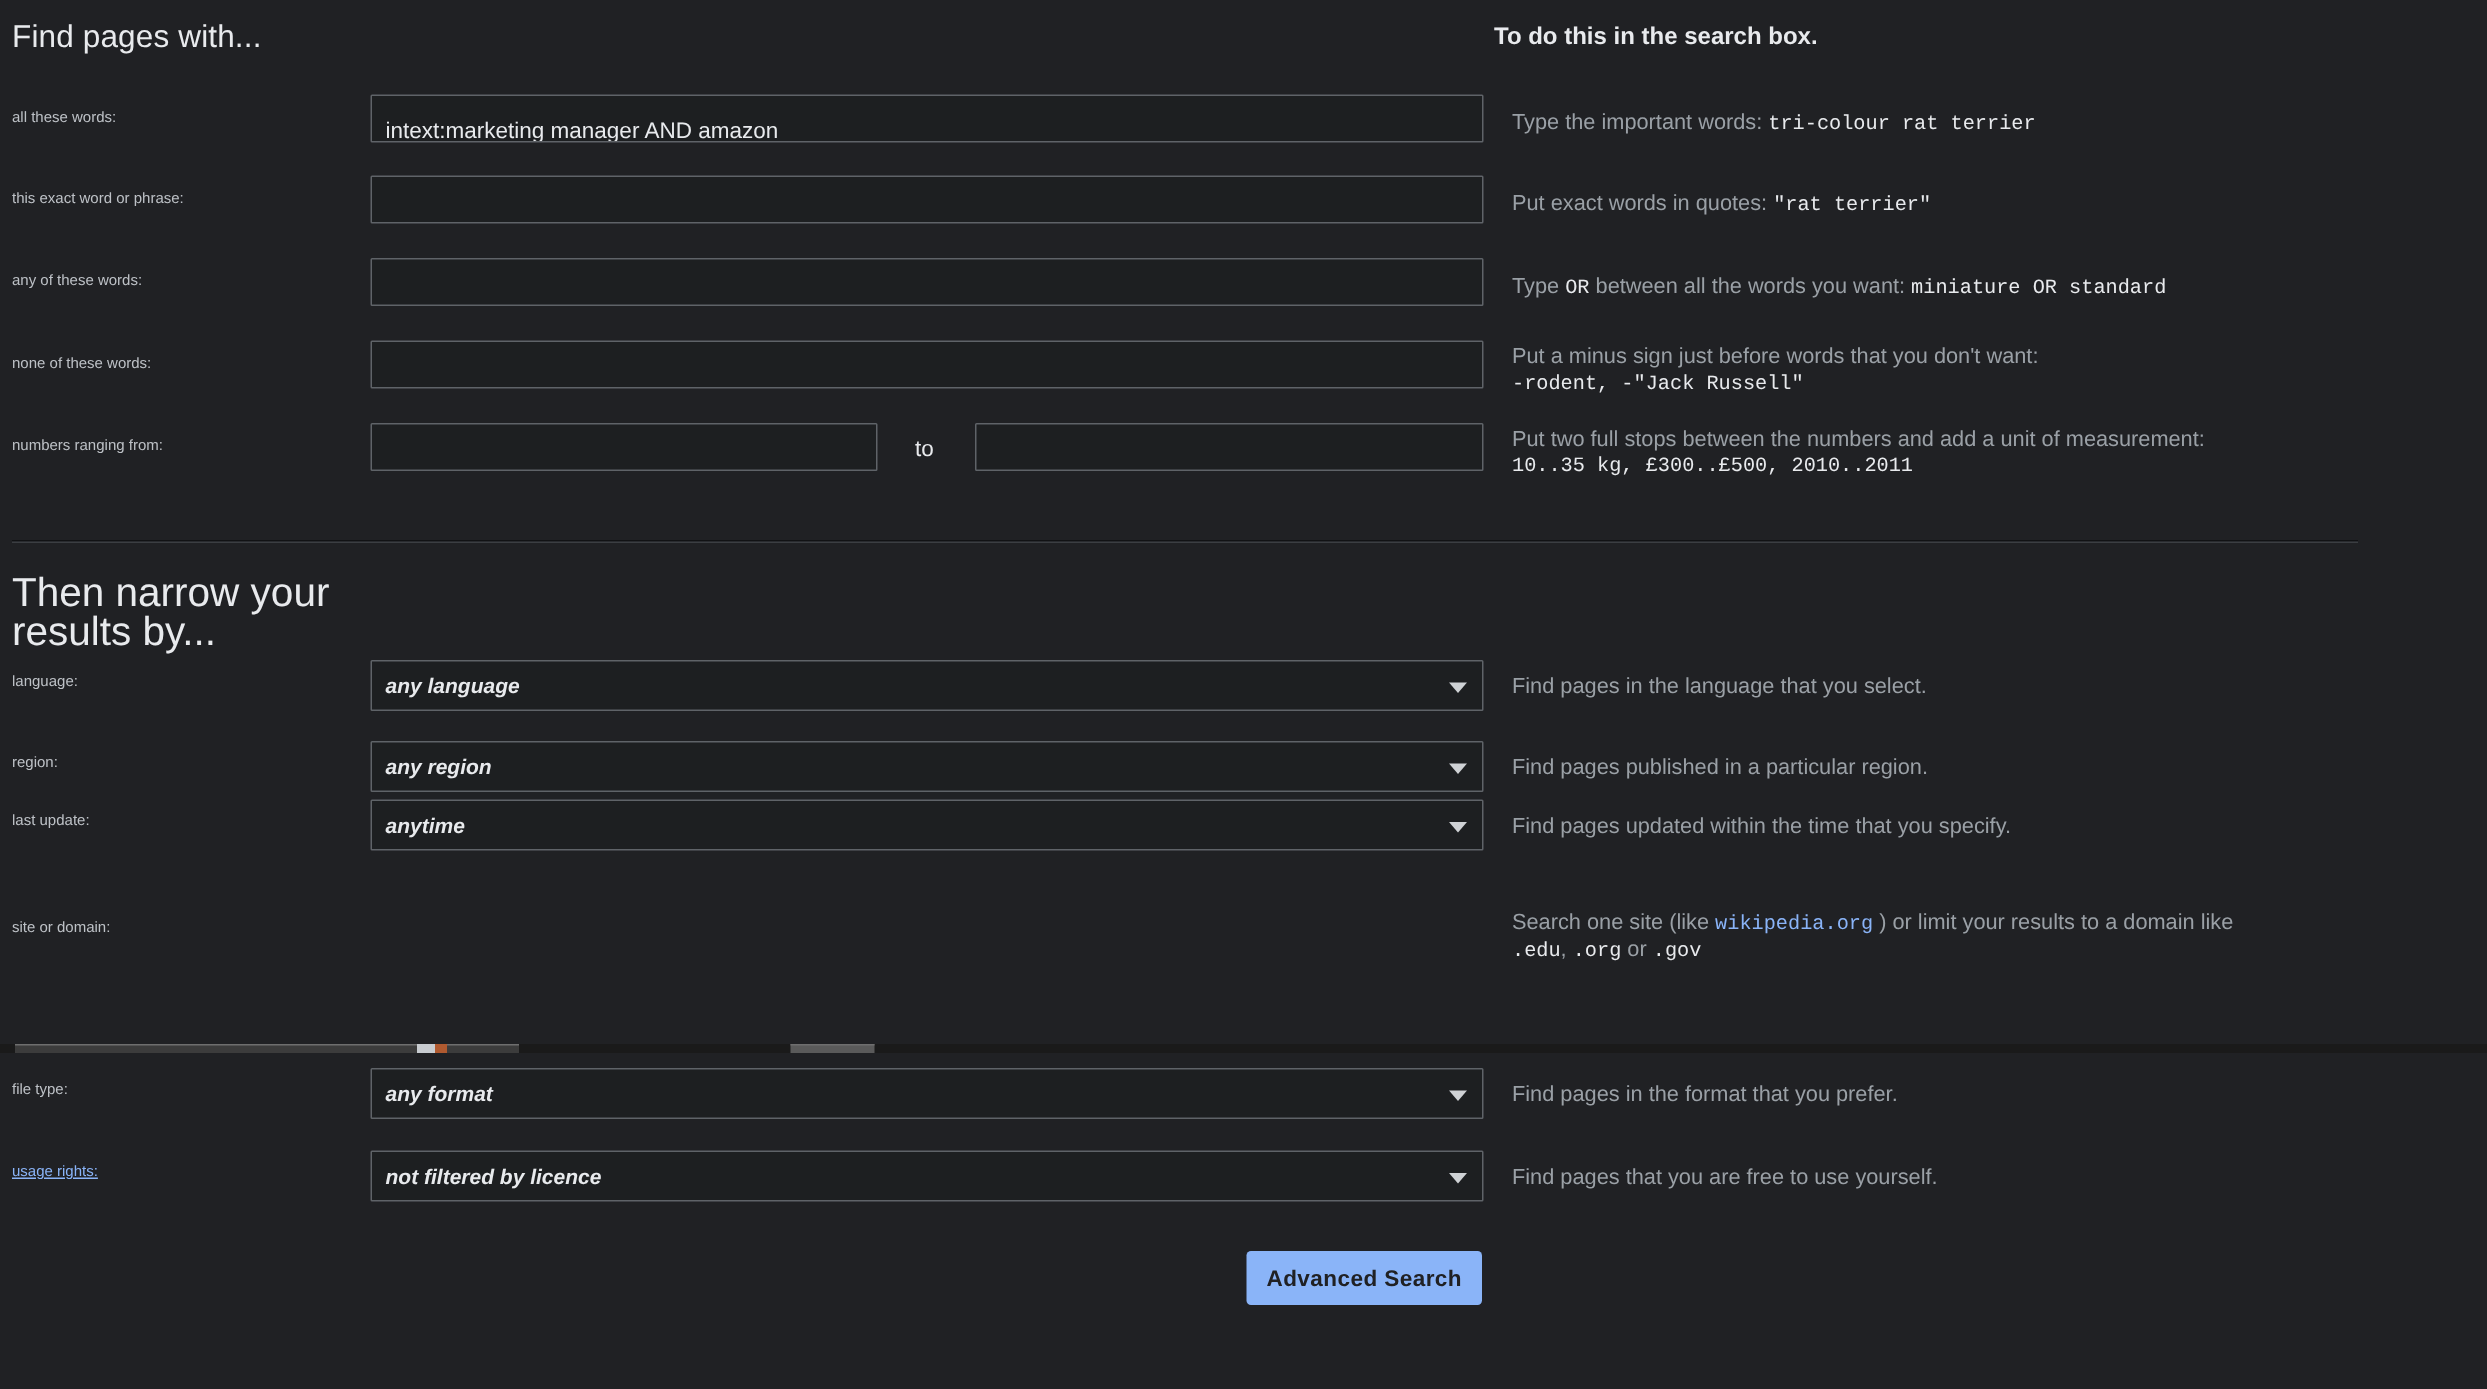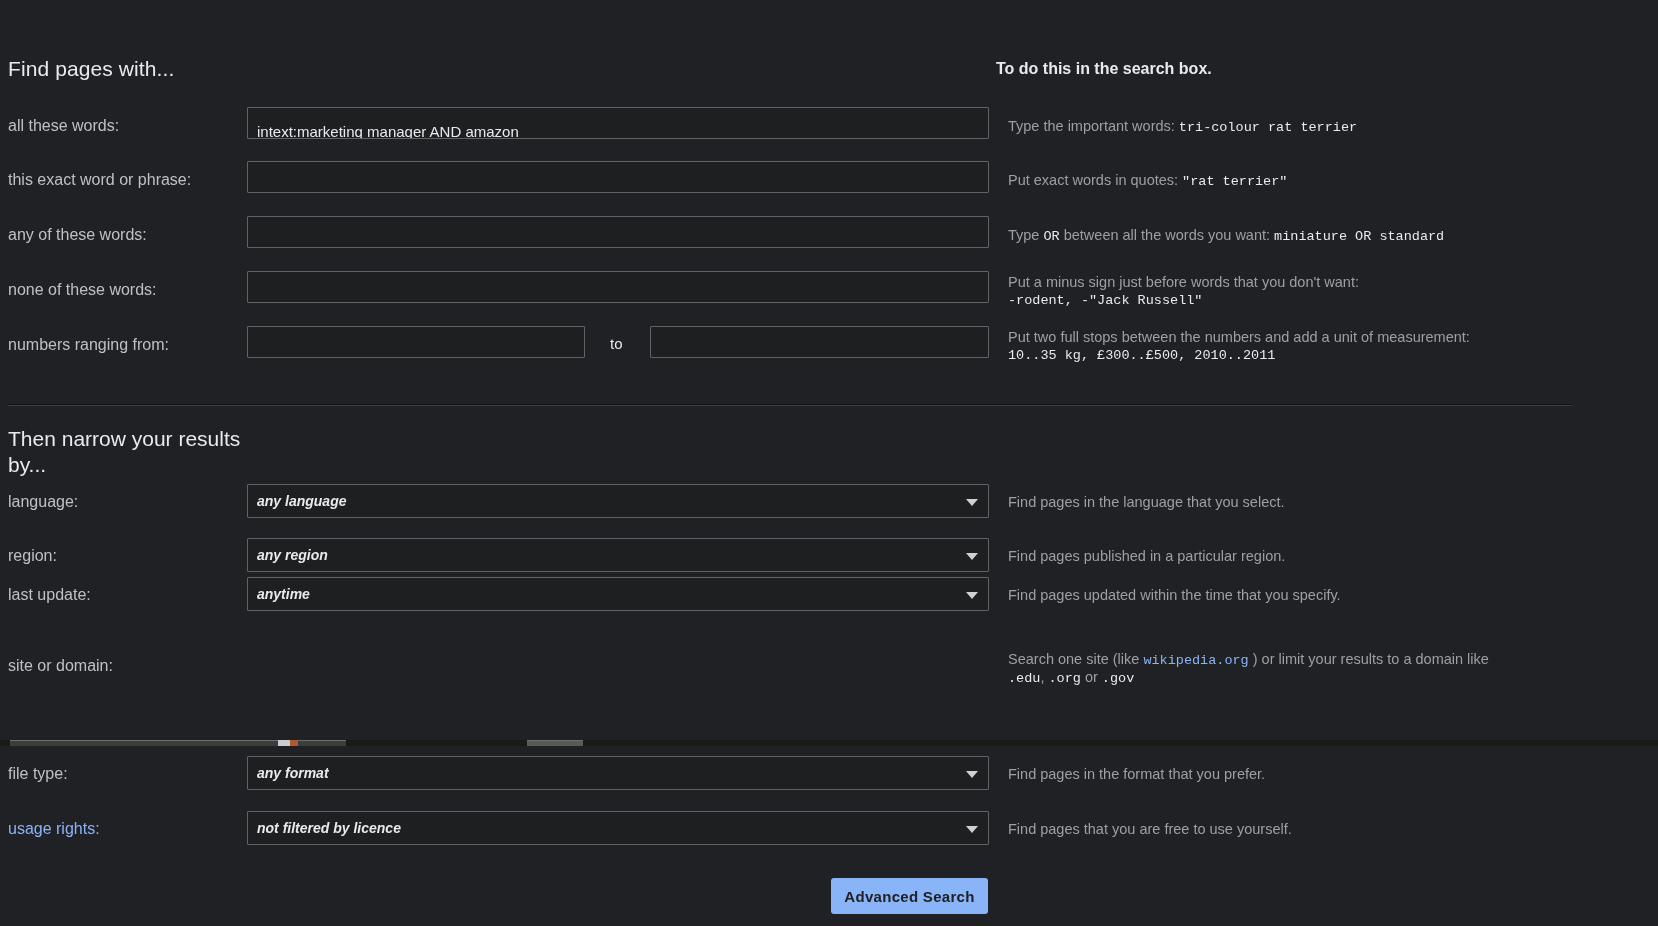--- a/index.html
+++ b/index.html
@@ -8,45 +8,45 @@
     width: 1658px; height: 926px;
     background: #202124;
     overflow: hidden;
   }
   body {
     font-family: "Liberation Sans", sans-serif;
     color: #bdc1c6;
     font-size: 15px;
     -webkit-font-smoothing: antialiased;
   }
-  .page { position: relative; width: 1658px; height: 702px; margin-top: 44px; }
+  .page { position: relative; width: 1658px; height: 702px; }
 
   
   .h-find {
     position: absolute; left: 8px; top: 13px;
     font-size: 21px; color: #e8eaed; font-weight: 400;
     letter-spacing: .1px;
   }
   .h-todo {
     position: absolute; left: 996px; top: 16px;
     font-size: 16px; color: #e8eaed; font-weight: bold;
   }
   .h-narrow {
     position: absolute; left: 8px; top: 382px;
-    font-size: 21px; color: #e8eaed; font-weight: 400;
+    font-size: 27px; color: #e8eaed; font-weight: 400;
     width: 250px; line-height: 26px;
   }
 
   
   .row { position: absolute; left: 0; width: 1658px; }
   .lbl {
     position: absolute; left: 8px;
-    font-size: 16px; color: #bdc1c6; white-space: nowrap;
-  }
-  .lbl.link { color: #8ab4f8; }
+    font-size: 10px; color: #bdc1c6; white-space: nowrap;
+  }
+  .lbl.link { color: #8ab4f8; text-decoration: underline; }
 
   .fld {
     position: absolute;
     background: #1d1f21;
     border: 1px solid #5f6368;
     border-radius: 1px;
     height: 32px;
     color: #e8eaed;
     font-family: "Liberation Sans", sans-serif;
     font-size: 15px;

